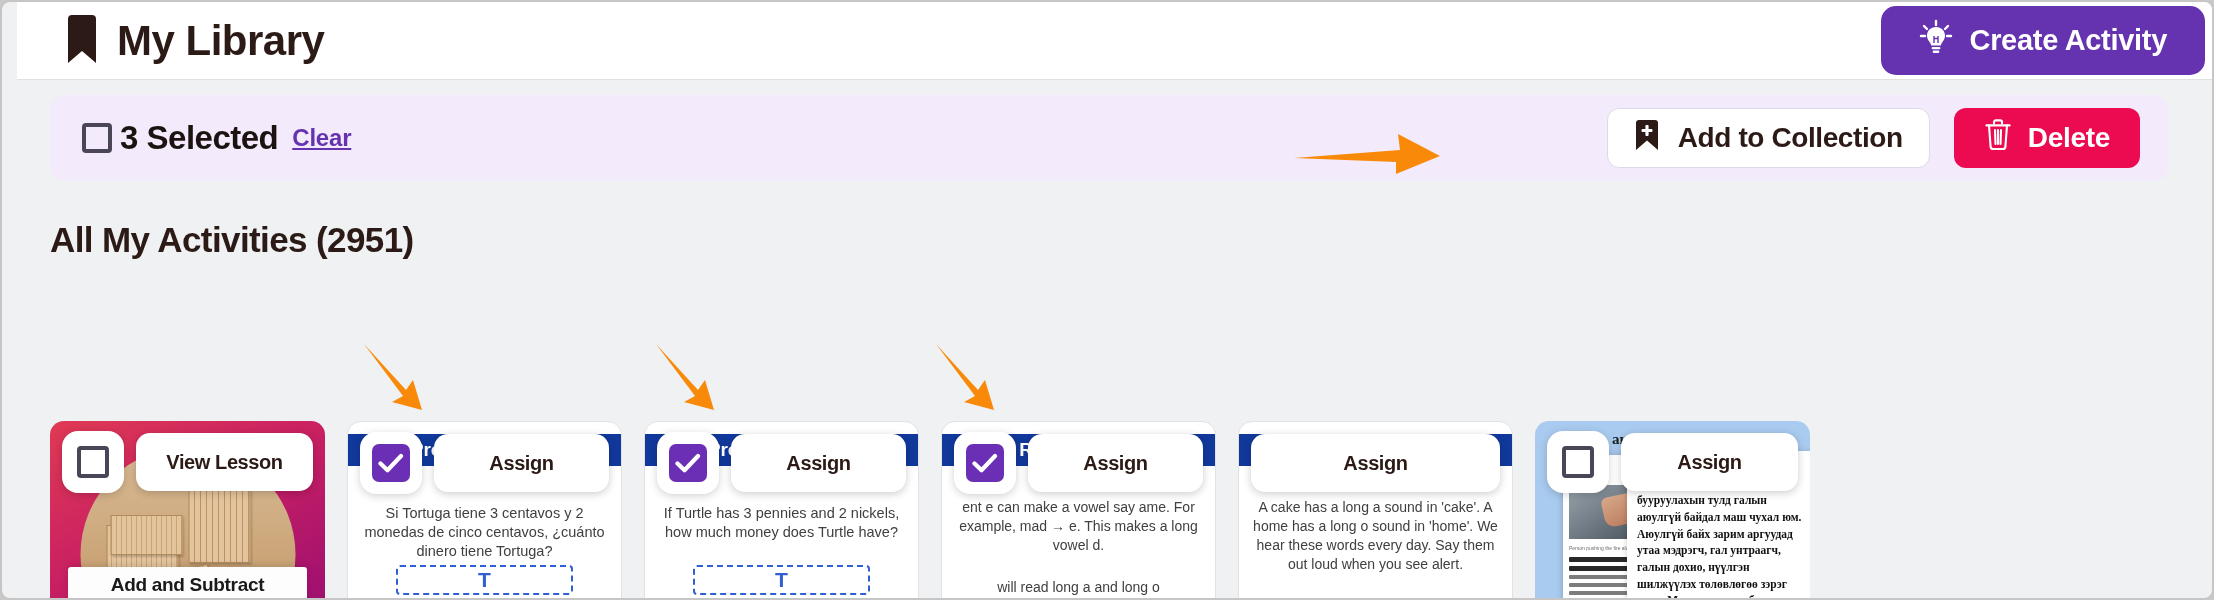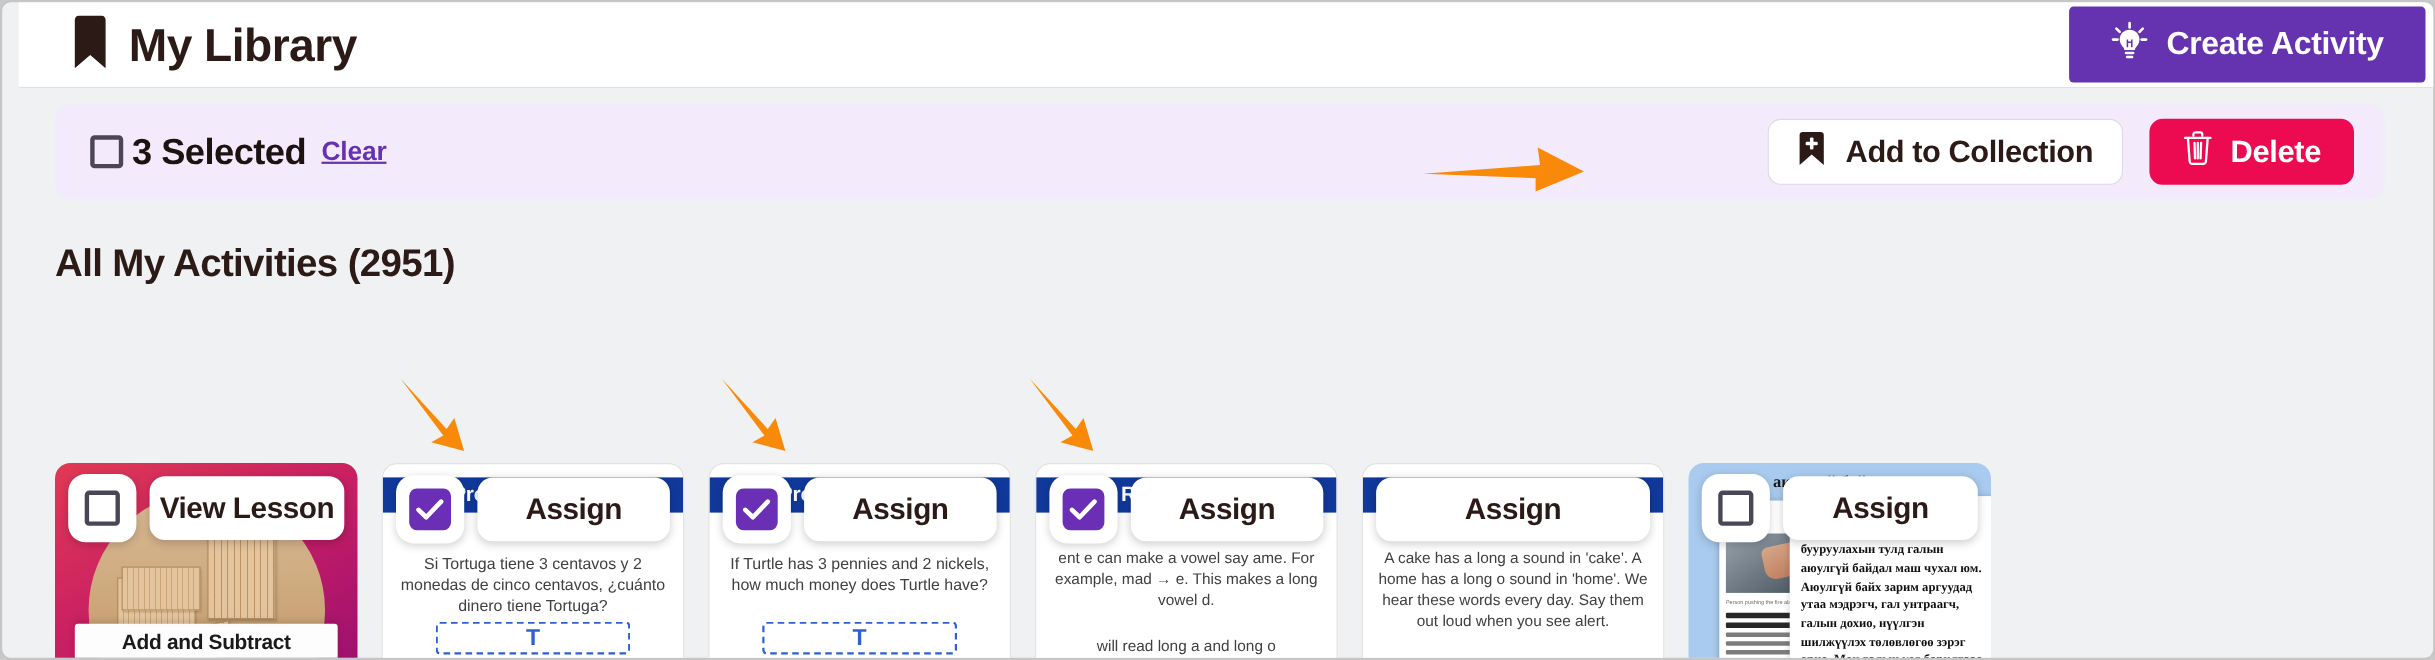--- a/index.html
+++ b/index.html
@@ -51,21 +51,21 @@
   .header-spacer { flex: 1; }
 
   .create-activity-btn {
     display: flex;
     align-items: center;
     justify-content: space-between;
     gap: 16px;
     background: #6533b0;
     color: #ffffff;
     border: none;
-    border-radius: 4px;
+    border-radius: 15px;
     height: 69px;
     padding: 0 38px;
     font-size: 29px;
     font-weight: 700;
     letter-spacing: -0.3px;
     cursor: pointer;
     font-family: "Liberation Sans", sans-serif;
   }
 
   
@@ -404,21 +404,21 @@
     top: 12px;
     left: 86px;
     right: 12px;
     height: 58px;
     background: #ffffff;
     border-radius: 14px;
     box-shadow: 0 2px 9px rgba(0,0,0,.2);
     display: flex;
     align-items: center;
     justify-content: center;
-    font-size: 27px;
+    font-size: 20px;
     font-weight: 700;
     color: #2b1a16;
     letter-spacing: -0.4px;
     cursor: pointer;
     z-index: 5;
     white-space: nowrap;
   }
 </style>
 </head>
 <body>

